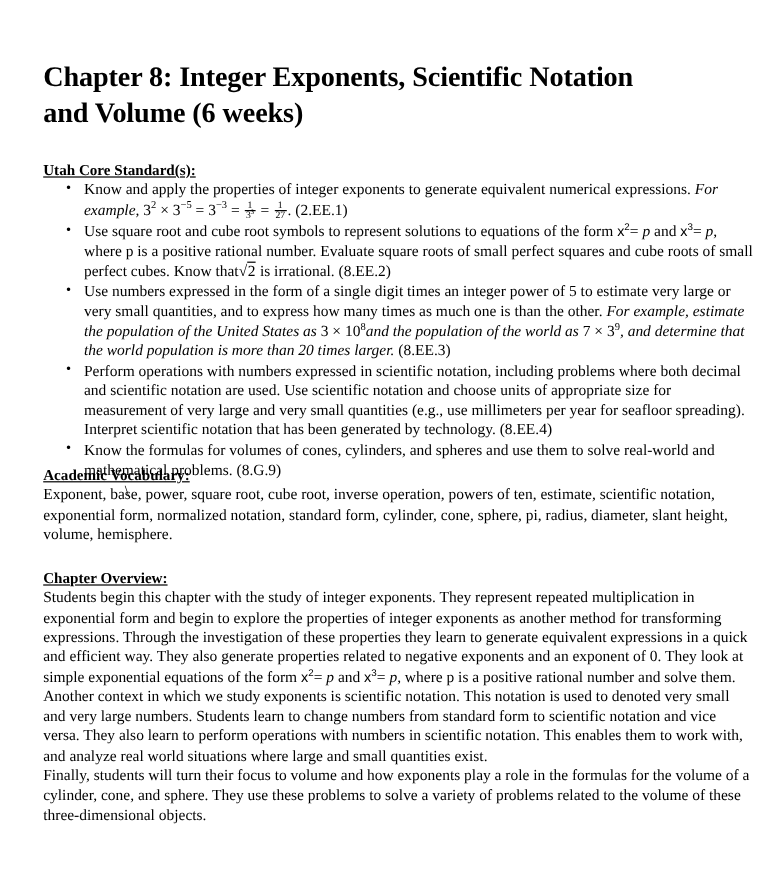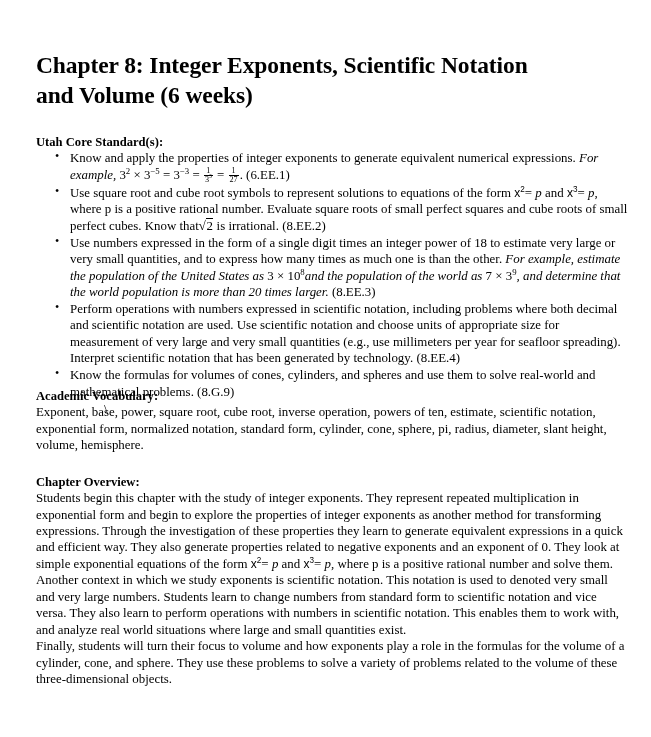--- a/index.html
+++ b/index.html
@@ -35,20 +35,21 @@
   .section {
     position: absolute;
     left: 36px;
     width: 592px;
   }
   .sec-head {
     font-size: 12.6px;
     font-weight: bold;
     line-height: 1.28;
     margin: 0 0 0 0;
+    text-decoration: underline;
   }
   .body-text {
     font-size: 12.9px;
     line-height: 1.275;
   }
   ul.std-list {
     list-style: none;
     margin: 0;
     padding: 0;
   }
@@ -127,35 +128,35 @@
     <ul class="std-list">
 
       <li>
         <span>Know and apply the properties of integer exponents to generate equivalent numerical expressions.</span>
         <span class="ital">For example,</span>
         <span class="math-expr"><span>3</span><sup class="exp">2</sup>
           × <span>3</span><sup class="exp">−5</sup>
           = <span>3</span><sup class="exp">−3</sup>
           = <span class="frac"><span class="num">1</span><span class="den"><span>3</span><sup class="exp">3</sup></span></span>
           = <span class="frac"><span class="num">1</span><span class="den">27</span></span>.</span>
-        <span>(6.EE.1)</span>
+        <span>(2.EE.1)</span>
       </li>
 
       <li>
         <span>Use square root and cube root symbols to represent solutions to equations of the form</span>
         <span class="mvar"><span>x</span><sup class="exp">2</sup></span><span>=</span>
         <span class="ital">p</span>
         <span>and</span>
         <span class="mvar"><span>x</span><sup class="exp">3</sup></span><span>=</span>
         <span class="ital">p</span><span>, where p is a positive rational number. Evaluate square roots of small perfect squares and cube roots of small perfect cubes. Know that</span><span class="radical"><span class="rsym">√</span><span class="rbody">2</span></span><span> is irrational.</span>
         <span>(8.EE.2)</span>
       </li>
 
       <li>
-        <span>Use numbers expressed in the form of a single digit times an integer power of 18 to estimate very large or very small quantities, and to express how many times as much one is than the other.</span>
+        <span>Use numbers expressed in the form of a single digit times an integer power of 5 to estimate very large or very small quantities, and to express how many times as much one is than the other.</span>
         <span class="ital">For example, estimate the population of the United States as</span>
         <span><span>3 × 10</span><sup class="exp">8</sup></span><span class="ital">and the population of the world as</span>
         <span><span>7 × 3</span><sup class="exp">9</sup></span><span class="ital">, and determine that the world population is more than 20 times larger.</span>
         <span>(8.EE.3)</span>
       </li>
 
       <li>
         <span>Perform operations with numbers expressed in scientific notation, including problems where both decimal and scientific notation are used. Use scientific notation and choose units of appropriate size for measurement of very large and very small quantities (e.g., use millimeters per year for seafloor spreading). Interpret scientific notation that has been generated by technology.</span>
         <span>(8.EE.4)</span>
       </li>

